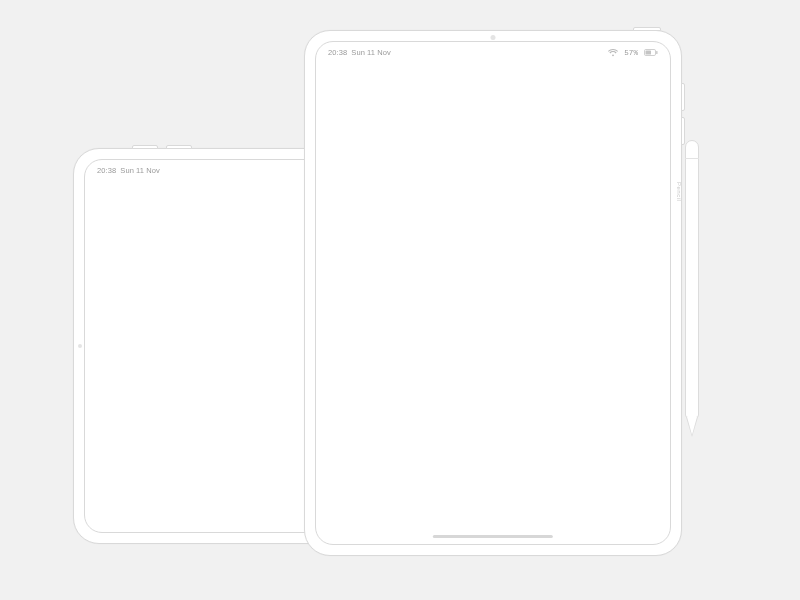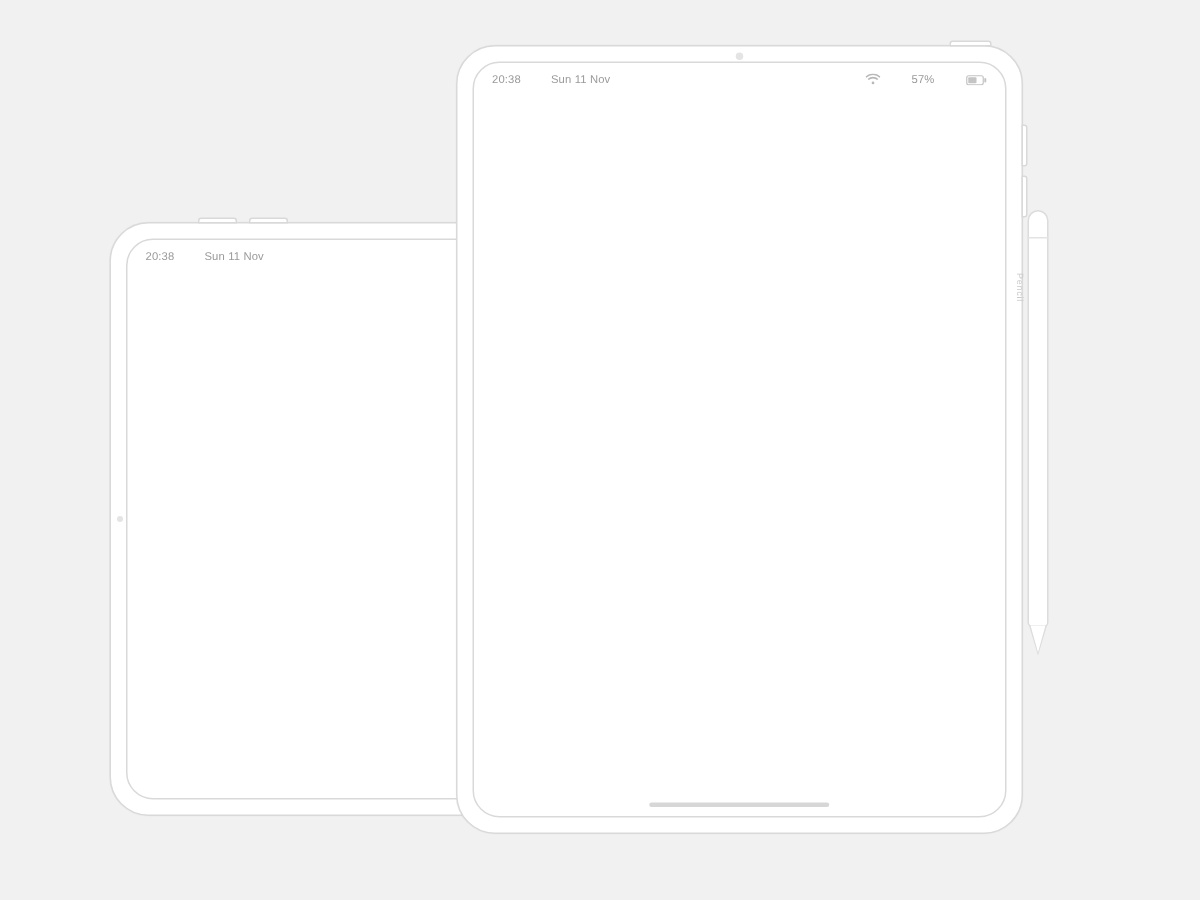--- a/index.html
+++ b/index.html
@@ -42,22 +42,22 @@
     top: 6px;
     left: 12px;
     right: 12px;
     display: flex;
     align-items: center;
     justify-content: space-between;
     font-size: 7.5px;
     color: #9a9a9a;
     letter-spacing: 0.1px;
   }
-  .statusbar .left { display: flex; gap: 20px; align-items: baseline; }
-  .statusbar .right { display: flex; gap: 21px; align-items: flex-end; }
+  .statusbar .left { display: flex; gap: 4px; align-items: baseline; }
+  .statusbar .right { display: flex; gap: 6px; align-items: flex-start; font-family: Liberation Mono, monospace; }
   .home-indicator {
     position: absolute;
     bottom: 6px;
     left: 50%;
     transform: translateX(-50%);
     width: 34%;
     height: 3px;
     border-radius: 3px;
     background: #d7d7d7;
   }

